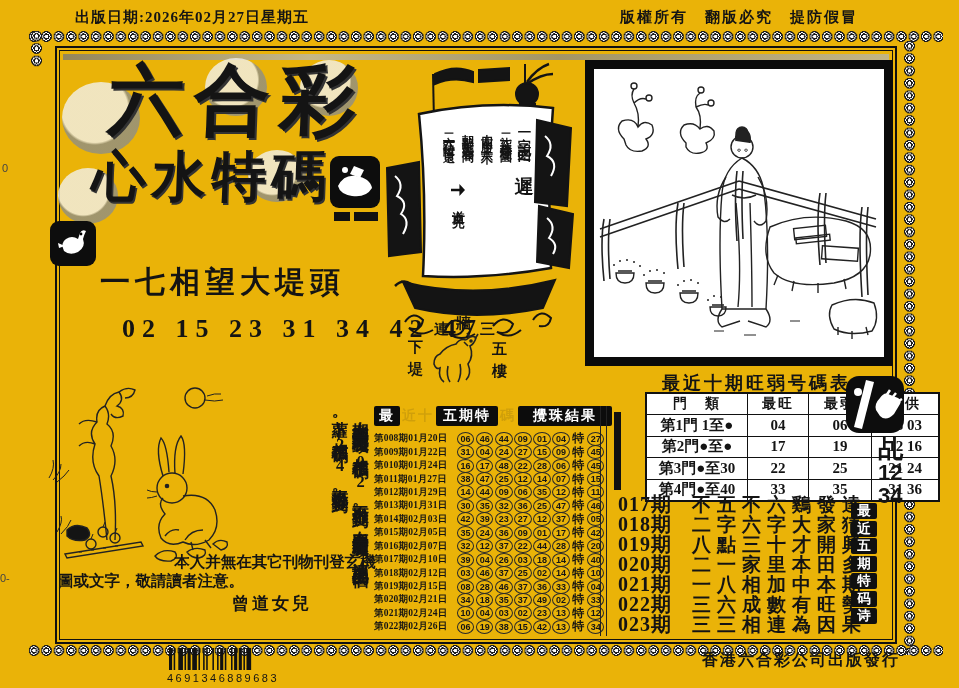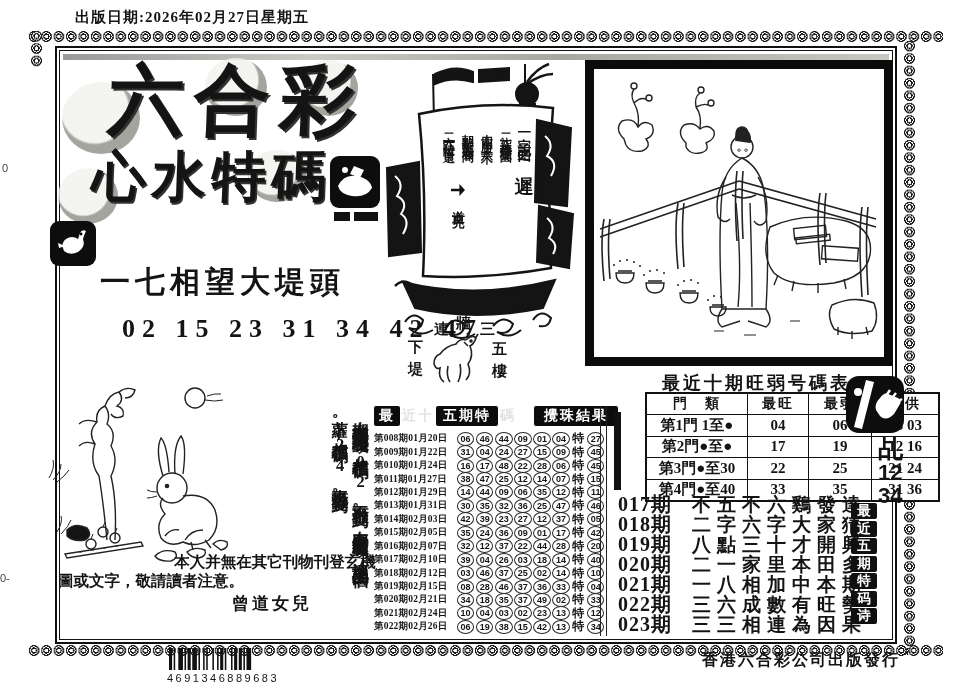--- a/index.html
+++ b/index.html
@@ -1,17 +1,17 @@
 <!DOCTYPE html>
 <html><head>
 <meta charset="utf-8">
 <style>
   html,body{margin:0;padding:0;}
   body{background:#e8e8e4;font-family:"Liberation Serif",serif;}
-  #page{position:relative;width:959px;height:688px;background:#ffffff;overflow:hidden;color:#141414;}
+  #page{position:relative;width:959px;height:688px;background:#eab308;overflow:hidden;color:#141414;}
 
   
   .chain-h{position:absolute;height:13px;
     background-image:radial-gradient(circle at 6px 6.5px,#fff 0 1.8px,#1b1b1b 1.8px 3.1px,#fff 3.1px 4.1px,#1b1b1b 4.1px 5.3px,transparent 5.5px);
     background-size:12.4px 13px;background-repeat:repeat-x;}
   .chain-v{position:absolute;width:13px;
     background-image:radial-gradient(circle at 6.5px 6px,#fff 0 1.8px,#1b1b1b 1.8px 3.1px,#fff 3.1px 4.1px,#1b1b1b 4.1px 5.3px,transparent 5.5px);
     background-size:13px 12.4px;background-repeat:repeat-y;}
 
   .frame{position:absolute;left:55px;top:46px;width:838px;height:594px;border:2px solid #111;}
@@ -89,20 +89,21 @@
 
   .artifact{position:absolute;color:#444;font-size:11px;font-family:"Liberation Sans",sans-serif;}
   svg{display:block;}
 </style>
 </head>
 <body>
 
 <div id="page">
 
   <div class="abs masthead" style="left:75px;top:8px;">出版日期:2026年02月27日星期五</div>
+  <div class="abs masthead" style="left:620px;top:8px;letter-spacing:2px;">版權所有　翻版必究　提防假冒</div>
 
   <div class="chain-h" style="left:28px;top:30px;width:915px;"></div>
   <div class="chain-v" style="left:903px;top:40px;height:615px;"></div>
   <div class="chain-h" style="left:28px;top:644px;width:915px;"></div>
   <div class="chain-v" style="left:30px;top:30px;height:38px;"></div>
 
   <span class="artifact" style="left:2px;top:162px;">0</span>
   <span class="artifact" style="left:0px;top:572px;">0-</span>
 
   <div class="frame">
@@ -309,21 +310,21 @@
 
   <div class="abs notice" style="left:58px;top:552px;width:318px;">本人并無在其它刊物刊登玄機圖或文字，敬請讀者注意。</div>
   <div class="abs sig" style="left:232px;top:592px;">曾道女兒</div>
 
   <div class="abs" style="left:374px;top:406px;width:232px;">
     <div class="rhead" style="left:0;top:0;width:232px;position:relative;height:22px;">
       <span class="rbadge" style="left:0px;width:26px;">最</span>
       <span class="rghost" style="left:28px;">近十</span>
       <span class="rbadge" style="left:62px;width:62px;text-align:center;">五期特</span>
       <span class="rghost" style="left:126px;">碼</span>
-      <span class="rbadge" style="left:160px;width:84px;">攪珠結果</span>
+      <span class="rbadge" style="left:144px;width:94px;">攪珠結果</span>
     </div>
     <div id="results-rows" style="margin-top:4px;">
         <div class="rrow">
           <span class="rlabel">第008期01月20日</span>
           <span class="ball">06</span>
           <span class="ball">46</span>
           <span class="ball">44</span>
           <span class="ball">09</span>
           <span class="ball">01</span>
           <span class="ball">04</span>

